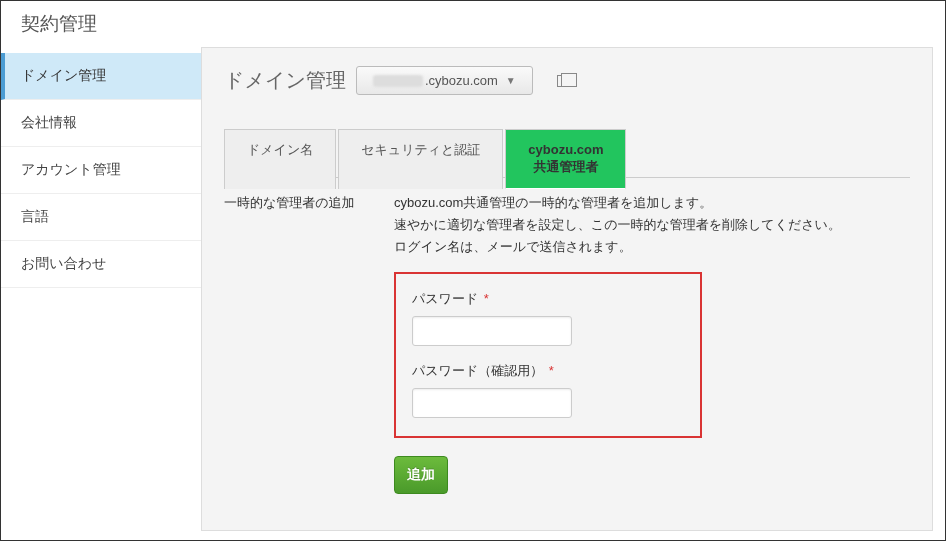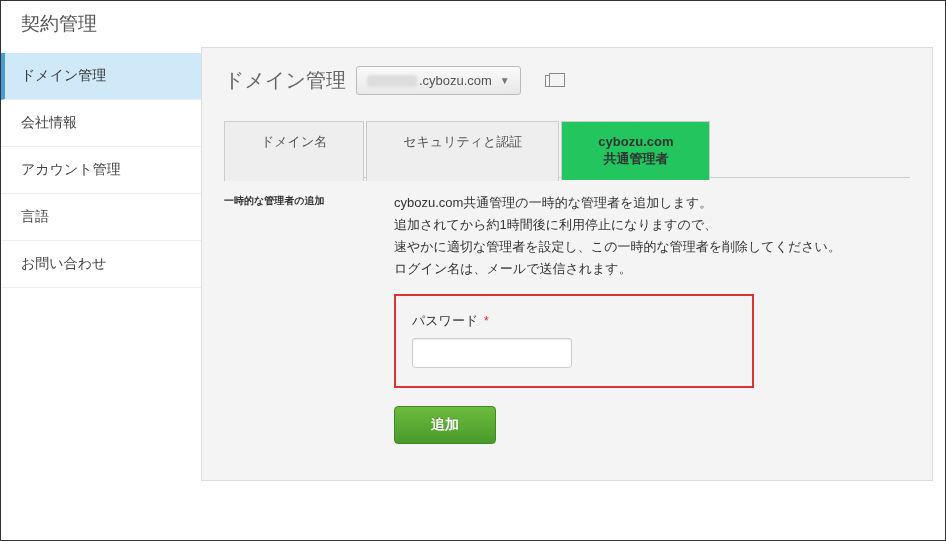--- a/index.html
+++ b/index.html
@@ -68,21 +68,21 @@
   font-size: 20px;
   color: #666;
   font-weight: normal;
 }
 .domain-select {
   display: inline-flex;
   align-items: center;
   background: linear-gradient(#fafafa, #e8e8e8);
   border: 1px solid #bbb;
   border-radius: 3px;
-  padding: 6px 10px;
+  padding: 6px 16px;
   font-size: 13px;
   color: #555;
   cursor: pointer;
   text-align: right;
 }
 .domain-select .blur2 {
   display: inline-block;
   width: 50px;
   height: 12px;
   background: #ddd;
@@ -115,56 +115,56 @@
 }
 .tabs {
   display: flex;
   border-bottom: 1px solid #ccc;
   margin-bottom: 14px;
 }
 .tab {
   border: 1px solid #ccc;
   border-bottom: none;
   background: #eee;
-  padding: 12px 36px;
+  padding: 12px 22px;
   font-size: 13px;
   color: #555;
   cursor: pointer;
   margin-right: 2px;
   text-align: center;
   line-height: 1.3;
   position: relative;
-  top: 4px;
+  top: 12px;
 }
 .tab.active {
   background: #22c55e;
   font-weight: bold;
   color: #333;
   border-bottom: 1px solid #fff;
 }
 .section {
   display: flex;
 }
 .section-label {
   width: 170px;
-  font-size: 10px;
-  font-weight: bold;
+  font-size: 13px;
+  font-weight: normal;
   color: #333;
   padding-top: 2px;
 }
 .section-body {
   flex: 1;
   font-size: 13px;
   line-height: 1.7;
 }
 .red-box {
   border: 2px solid #d93333;
   padding: 14px 16px 18px 16px;
   margin-top: 14px;
-  width: 360px;
+  width: 308px;
 }
 .field-label {
   font-size: 13px;
   color: #333;
   margin-bottom: 6px;
 }
 .req { color: #d93333; margin-left: 2px; }
 .text-input {
   width: 160px;
   height: 30px;
@@ -176,21 +176,21 @@
   box-shadow: inset 0 1px 2px rgba(0,0,0,0.08);
 }
 .field + .field { margin-top: 14px; }
 .submit-btn {
   margin-top: 18px;
   background: linear-gradient(#6cbb3c, #4a9a2a);
   border: 1px solid #3d8a1f;
   color: #fff;
   font-size: 14px;
   font-weight: bold;
-  padding: 9px 36px;
+  padding: 9px 12px;
   border-radius: 4px;
   cursor: pointer;
   text-shadow: 0 -1px 0 rgba(0,0,0,0.2);
 }
 </style>
 </head>
 <body>
 
 <div class="header">
   <div class="header-left">
@@ -224,31 +224,37 @@
       <div class="tab active">
         <span>cybozu.com</span><br>
         <span>共通管理者</span>
       </div>
     </div>
 
     <div class="section">
       <div class="section-label">一時的な管理者の追加</div>
       <div class="section-body">
         <div>cybozu.com共通管理の一時的な管理者を追加します。</div>
-        <div>追加されてから約1時間後に利用停止になりますので、</div>
         <div>速やかに適切な管理者を設定し、この一時的な管理者を削除してください。</div>
         <div>ログイン名は、メールで送信されます。</div>
 
         <div class="red-box">
           <div class="field">
             <div class="field-label">
               <span>パスワード</span>
               <span class="req">*</span>
             </div>
             <input type="password" class="text-input" style="">
           </div>
+          <div class="field">
+            <div class="field-label">
+              <span>パスワード（確認用）</span>
+              <span class="req">*</span>
+            </div>
+            <input type="password" class="text-input" style="">
+          </div>
         </div>
 
         <button class="submit-btn"><span>追加</span></button>
       </div>
     </div>
   </div>
 </div>
 
 </body></html>

